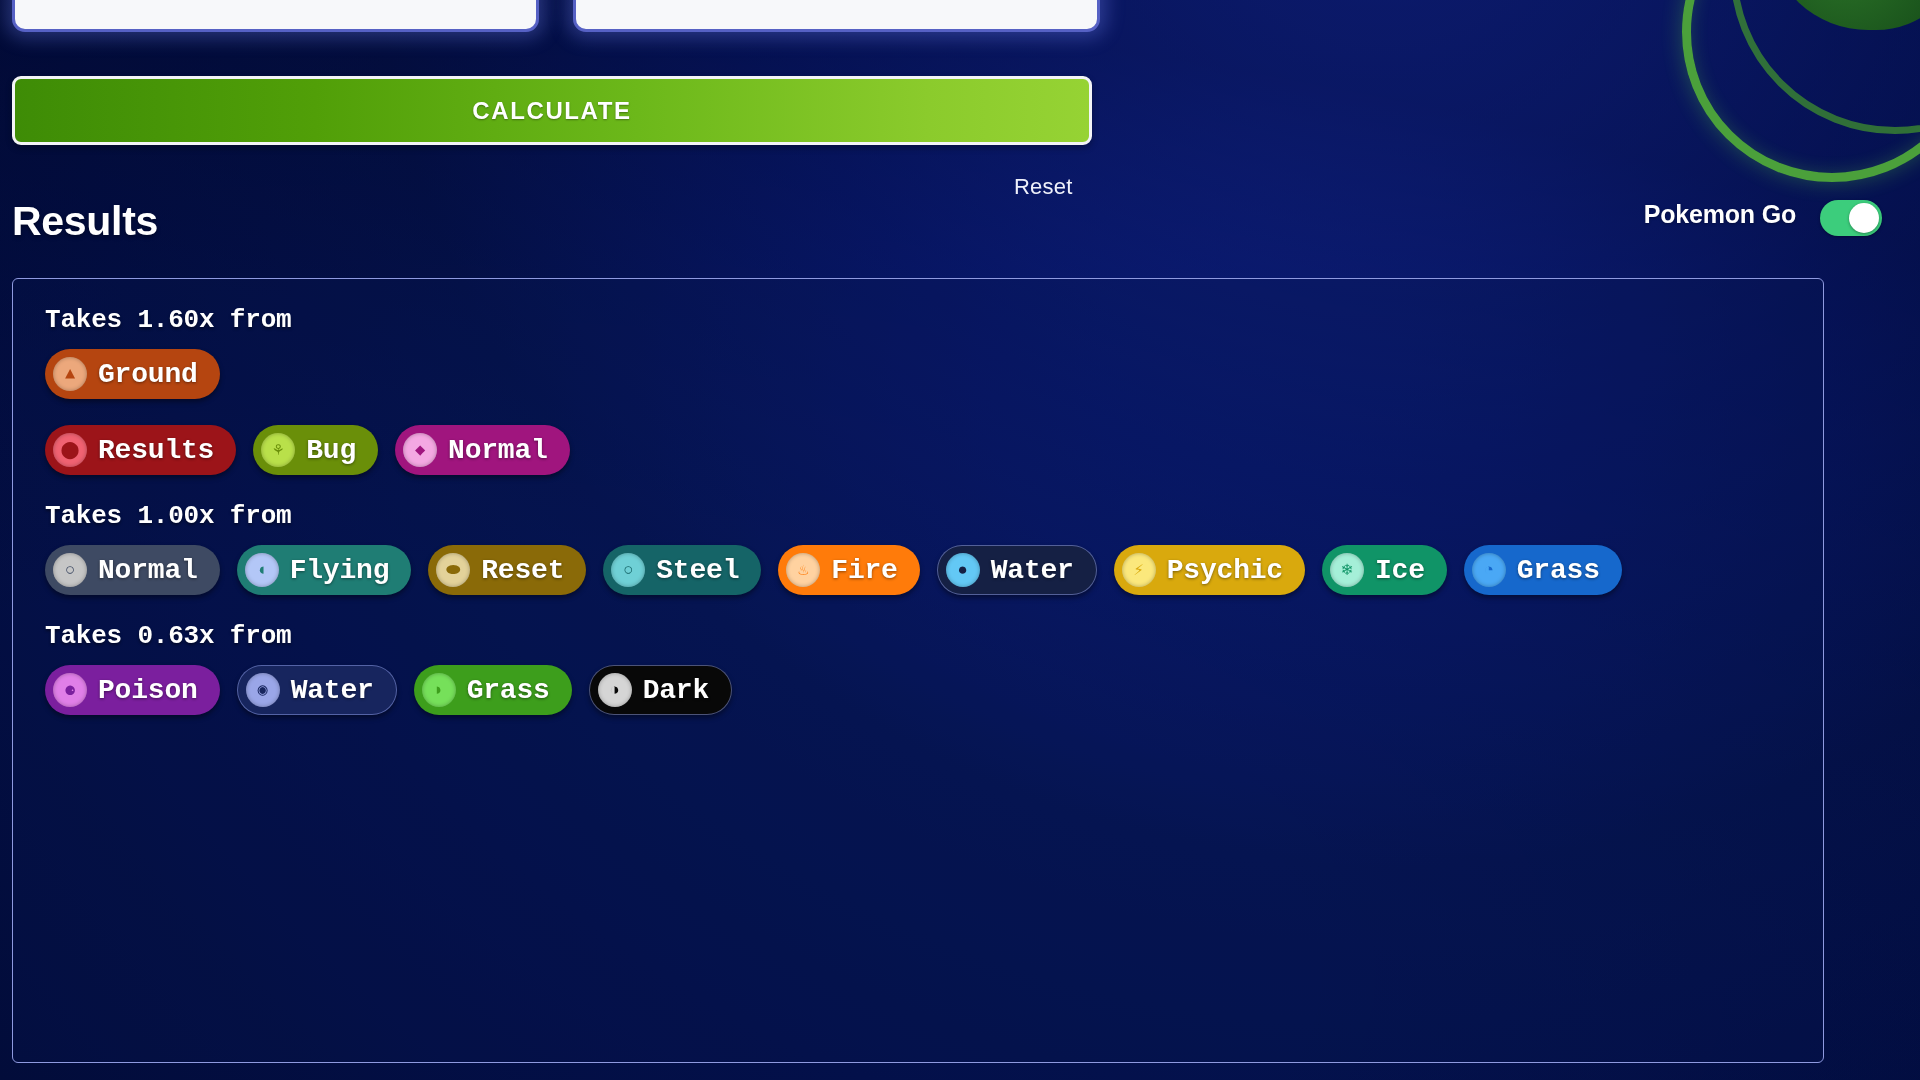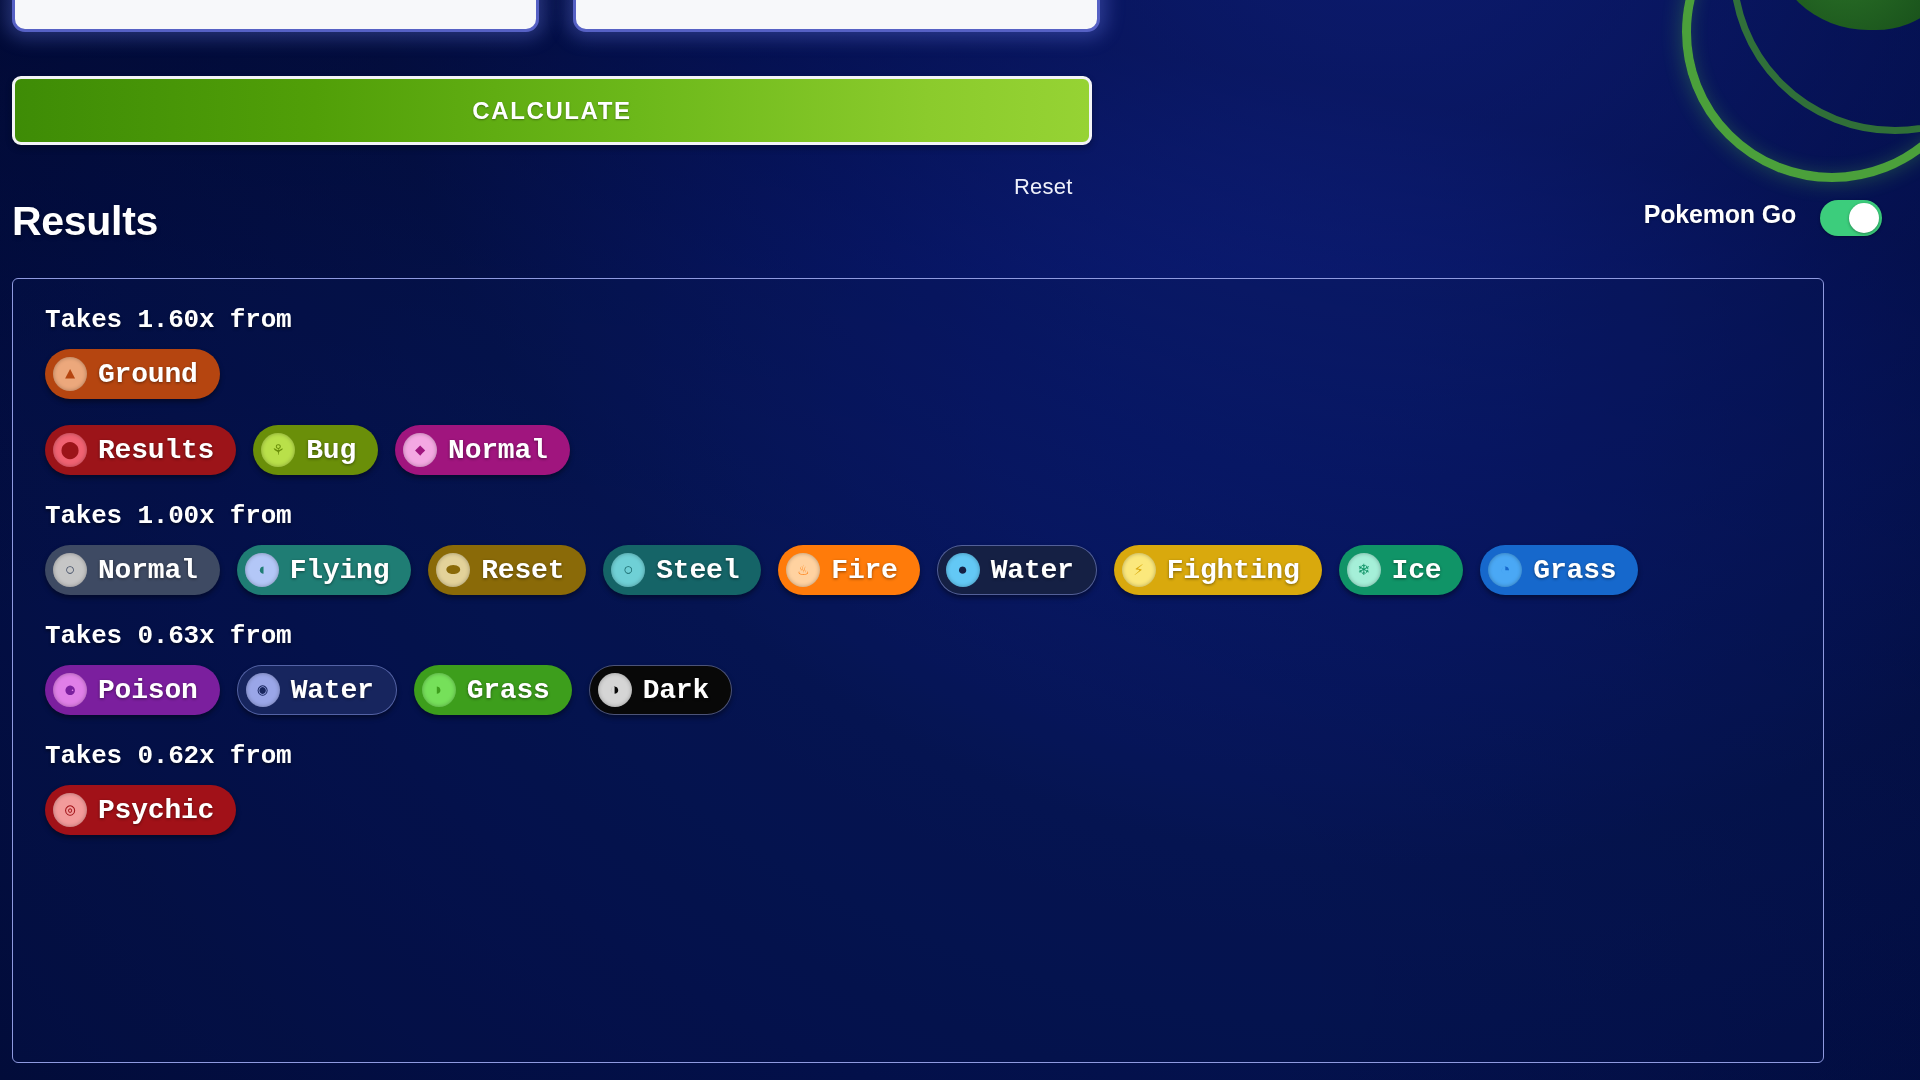--- a/index.html
+++ b/index.html
@@ -254,21 +254,21 @@
           <div class="type-badge" style="background: rgb(255, 123, 10);">
             <span class="tb-icon" style="background: rgb(255, 210, 160); color: rgb(255, 123, 10);">♨</span>
             <span class="tb-label">Fire</span>
           </div>
           <div class="type-badge" style="background: rgb(21, 32, 68); border: 1px solid rgba(160, 175, 255, 0.45);">
             <span class="tb-icon" style="background: rgb(99, 200, 245); color: rgb(21, 32, 68);">●</span>
             <span class="tb-label">Water</span>
           </div>
           <div class="type-badge" style="background: rgb(217, 169, 13);">
             <span class="tb-icon" style="background: rgb(251, 232, 124); color: rgb(217, 169, 13);">⚡</span>
-            <span class="tb-label">Fighting</span>
+            <span class="tb-label">Psychic</span>
           </div>
           <div class="type-badge" style="background: rgb(16, 148, 103);">
             <span class="tb-icon" style="background: rgb(165, 239, 216); color: rgb(16, 148, 103);">❄</span>
             <span class="tb-label">Ice</span>
           </div>
           <div class="type-badge" style="background: rgb(22, 104, 204);">
             <span class="tb-icon" style="background: rgb(74, 168, 245); color: rgb(22, 104, 204);">◔</span>
             <span class="tb-label">Grass</span>
           </div>
         </div>
@@ -287,24 +287,15 @@
           <div class="type-badge" style="background: rgb(61, 158, 28);">
             <span class="tb-icon" style="background: rgb(118, 224, 90); color: rgb(61, 158, 28);">◗</span>
             <span class="tb-label">Grass</span>
           </div>
           <div class="type-badge" style="background: rgb(8, 8, 8); border: 1px solid rgba(160, 175, 255, 0.45);">
             <span class="tb-icon" style="background: rgb(213, 213, 213); color: rgb(8, 8, 8);">◑</span>
             <span class="tb-label">Dark</span>
           </div>
         </div>
       </div>
-      <div class="result-group">
-        <div class="group-title">Takes 0.62x from</div>
-        <div class="badge-row">
-          <div class="type-badge" style="background: rgb(161, 17, 24);">
-            <span class="tb-icon" style="background: rgb(242, 155, 155); color: rgb(161, 17, 24);">◎</span>
-            <span class="tb-label">Psychic</span>
-          </div>
-        </div>
-      </div>
     </div>
 
 </div>
 
 </body></html>

